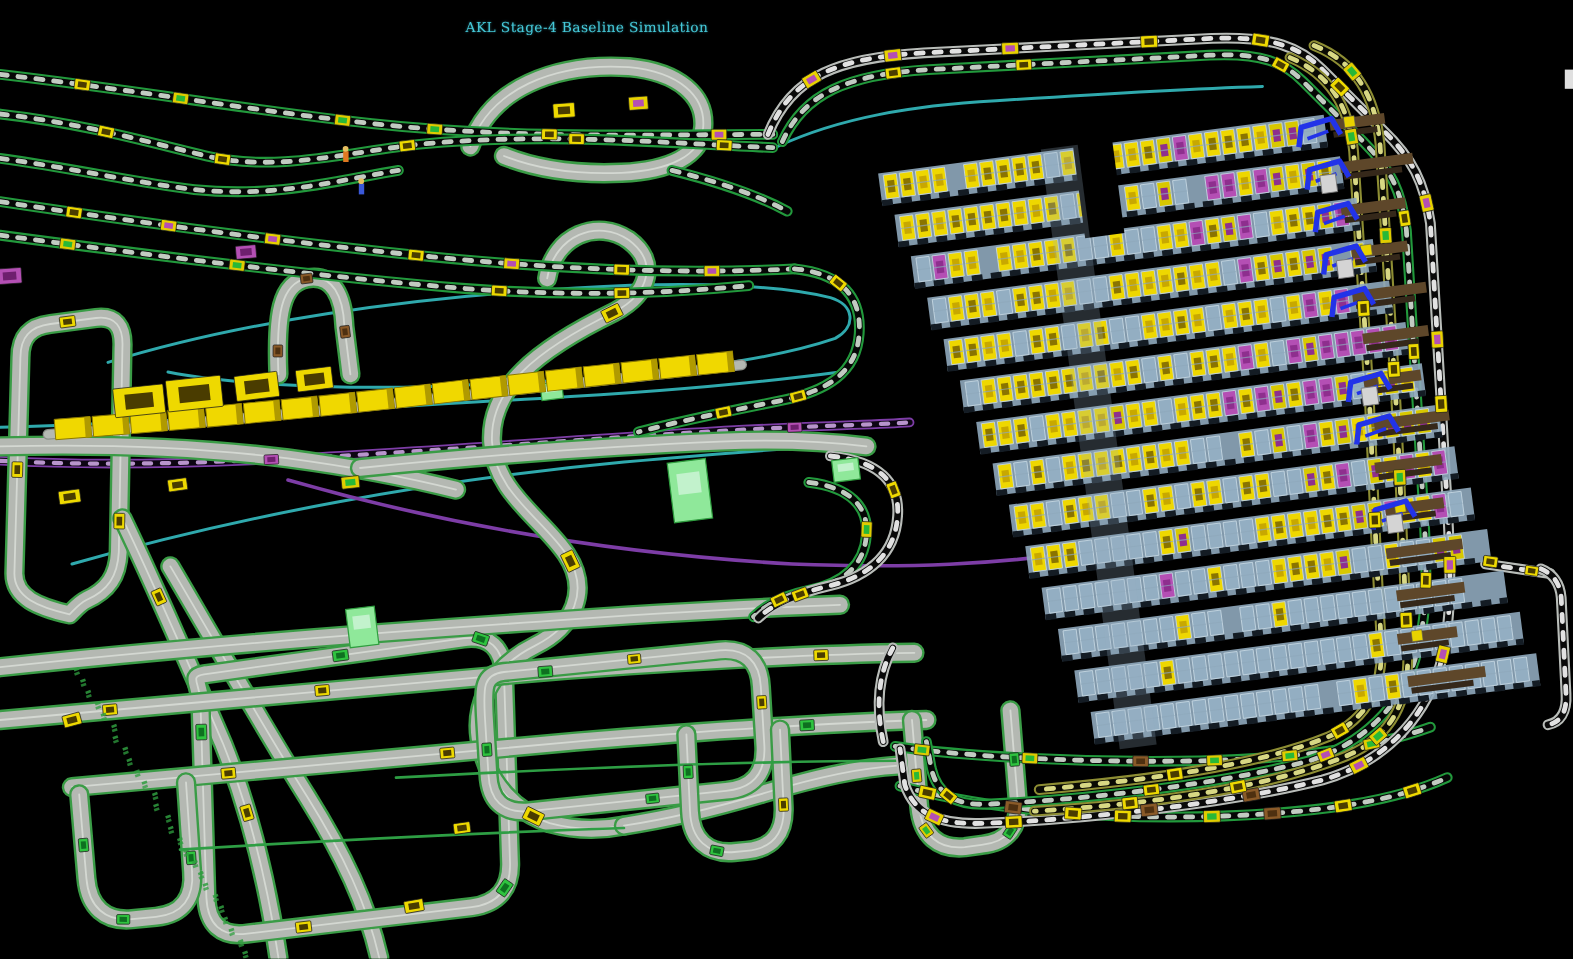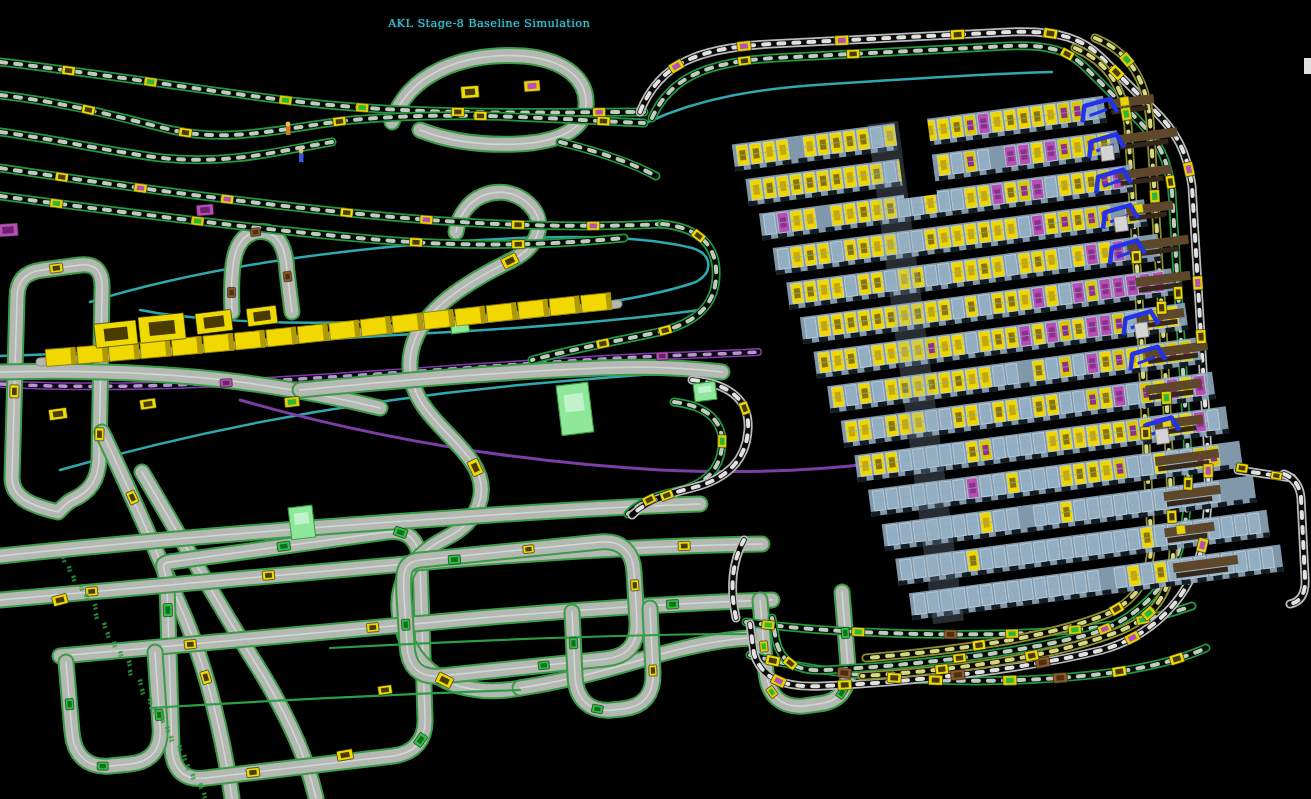--- a/index.html
+++ b/index.html
@@ -7,21 +7,21 @@
          font-family:"DejaVu Sans",sans-serif;}
   #sim-title{position:absolute;left:388px;top:16px;color:#45c8d8;
              font-family:"DejaVu Serif",serif;font-size:11.5px;letter-spacing:.3px;
              text-shadow:0 0 2px rgba(69,200,216,.6);white-space:nowrap;z-index:5;}
   svg{position:absolute;left:0;top:0;}
 </style>
 </head>
 <body>
 
 <div id="frame">
-  <div id="sim-title">AKL Stage-8 Baseline Simulation</div>
+  <div id="sim-title">AKL Stage-4 Baseline Simulation</div>
   <div id="stage">
       <svg width="1311" height="799" viewBox="0 0 1311 799">
         <rect x="0" y="0" width="1311" height="799" fill="#000000"></rect>
         <path d="M 90,302 C 200,268 340,248 480,240 C 580,234 652,238 692,248 C 712,254 714,272 696,282 C 620,308 480,318 360,322 C 262,325 180,318 140,310" fill="none" stroke="#2fa9ad" stroke-width="2.5" stroke-linecap="round" stroke-linejoin="round"></path>
         <path d="M 0,356 C 150,352 300,340 450,332 C 560,326 640,318 700,310" fill="none" stroke="#2fa9ad" stroke-width="2.5" stroke-linecap="round" stroke-linejoin="round"></path>
         <path d="M 60,470 C 200,430 360,400 520,385 C 620,376 680,372 722,370" fill="none" stroke="#2fa9ad" stroke-width="2.5" stroke-linecap="round" stroke-linejoin="round"></path>
         <path d="M 648,122 C 700,98 760,88 830,84 C 920,78 990,74 1052,72" fill="none" stroke="#2fa9ad" stroke-width="2.5" stroke-linecap="round" stroke-linejoin="round"></path>
         <path d="M 240,400 C 380,440 520,462 660,470 C 760,474 830,470 900,460" fill="none" stroke="#7d3da6" stroke-width="3" stroke-linecap="round" stroke-linejoin="round"></path>
         <path d="M 0,384 C 180,394 400,370 620,358 C 700,354 730,354 758,352" fill="none" stroke="#7d3da6" stroke-width="8" stroke-linecap="round" stroke-linejoin="round"></path>
         <path d="M 0,384 C 180,394 400,370 620,358 C 700,354 730,354 758,352" fill="none" stroke="#0c0512" stroke-width="5" stroke-linecap="round" stroke-linejoin="round"></path>

